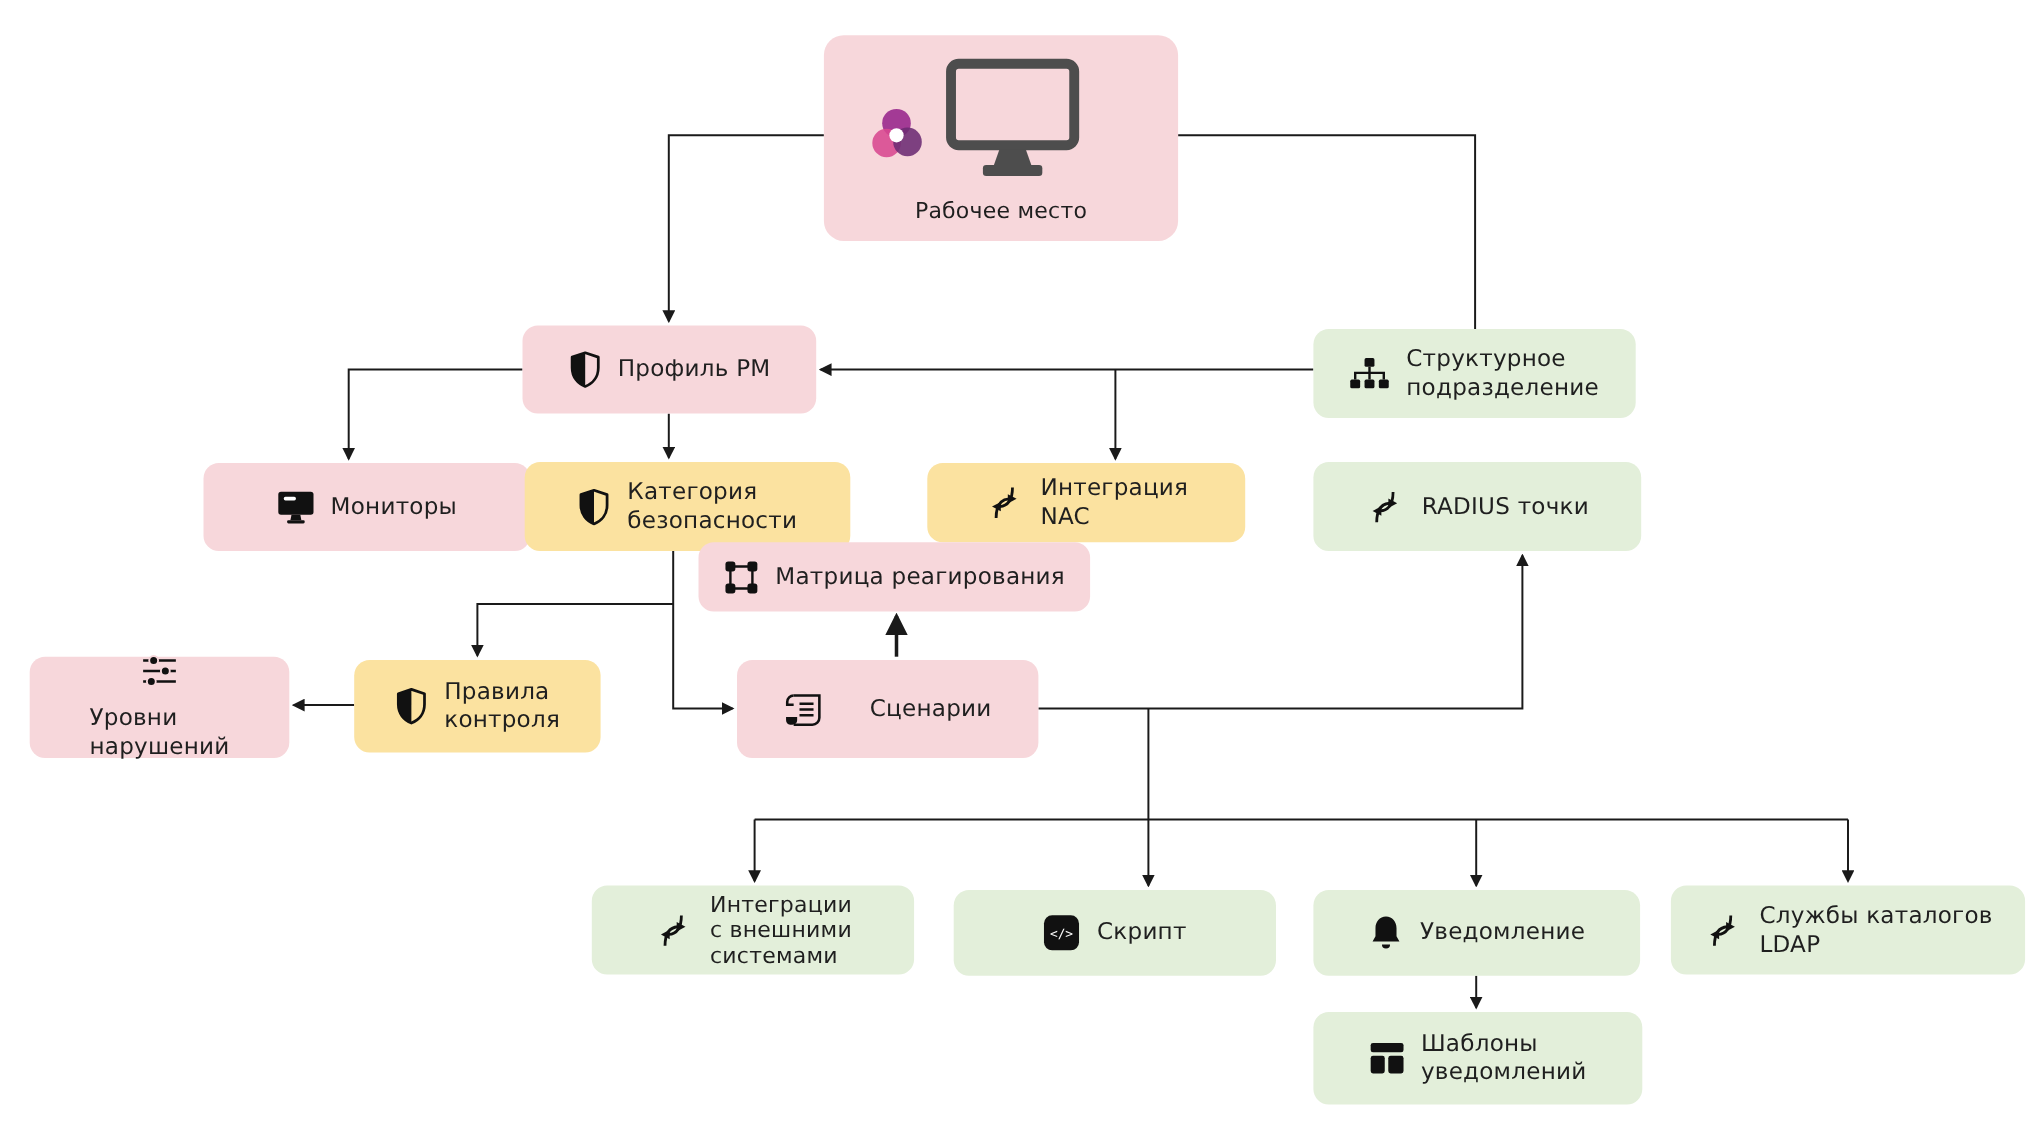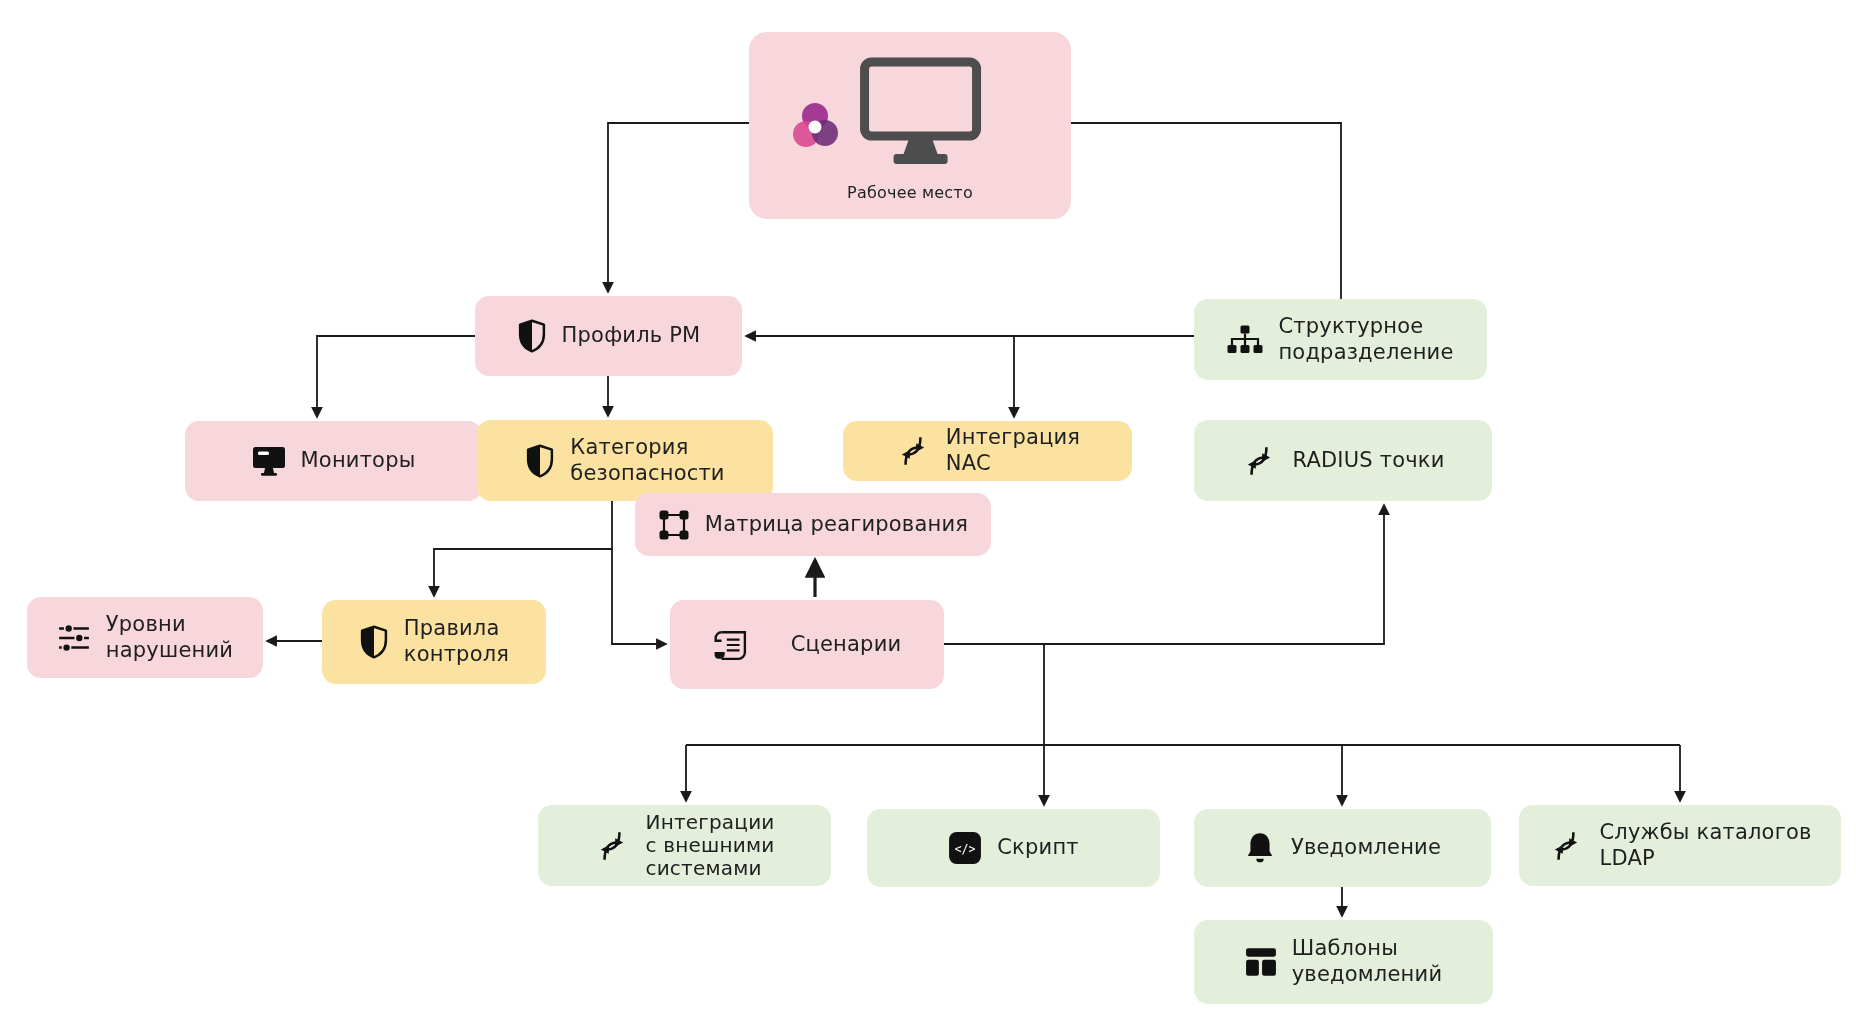--- a/index.html
+++ b/index.html
@@ -13,21 +13,21 @@
   .node .label{font-size:21px;line-height:1.22;letter-spacing:.2px;white-space:pre-line;text-align:left;}
   .pink{background:var(--pink,#f7d7db);}
   .yellow{background:var(--yellow,#fbe2a0);}
   .green{background:var(--green,#e3efda);}
   .icon{flex:0 0 auto;display:block;}
   
   .workplace{flex-direction:column;justify-content:flex-end;gap:8px;padding:10px 16px 16px;border-radius:18px;}
   .wp-art{position:relative;width:100%;height:120px;}
   .wp-monitor{position:absolute;left:50%;top:0;transform:translateX(-42%);}
   .wp-logo{position:absolute;left:20px;top:42px;}
-  .workplace .label{font-size:16px;text-align:center;}
+  .workplace .label{font-size:20px;text-align:center;}
 </style>
 </head>
 <body>
 
 <div class="stage">
 
   <svg class="edges" width="1856" height="1024" viewBox="0 0 1856 1024">
     <defs>
       <marker id="arrow" viewBox="0 0 10 10" refX="8.5" refY="5" markerWidth="6.5" markerHeight="6.5" orient="auto-start-reverse">
         <path d="M0,0 L10,5 L0,10 Z" fill="#1a1a1a"></path>
@@ -102,21 +102,21 @@
 
   <div class="node yellow" style="left:477px;top:420px;width:296px;height:81px;">
     <svg class="icon" width="30" height="34" viewBox="0 0 26 30">
       <path d="M13,1.5 L23.5,5 V13.5 C23.5,21 19,26.2 13,28.5 C7,26.2 2.5,21 2.5,13.5 V5 Z" fill="none" stroke="#111" stroke-width="2.2" stroke-linejoin="round"></path>
       <path d="M13,1.5 L2.5,5 V13.5 C2.5,21 7,26.2 13,28.5 Z" fill="#111"></path>
     </svg>
     <div class="label">Категория
 безопасности</div>
   </div>
 
-  <div class="node yellow" style="left:843px;top:421px;width:289px;height:60px;">
+  <div class="node yellow" style="left:843px;top:421px;width:289px;height:72px;">
     <svg class="icon" width="36" height="34" viewBox="0 0 32 32">
       <path d="M9,29 C9,18 13,13.2 20,12.7" fill="none" stroke="#111" stroke-width="2.4"></path>
       <path d="M19,8.7 L26.5,12.7 L19,16.7 Z" fill="#111"></path>
       <path d="M23,3 C23,14 19,18.8 12,19.3" fill="none" stroke="#111" stroke-width="2.4"></path>
       <path d="M13,15.3 L5.5,19.3 L13,23.3 Z" fill="#111"></path>
     </svg>
     <div class="label">Интеграция
 NAC</div>
   </div>
 
@@ -134,21 +134,21 @@
     <svg class="icon" width="32" height="32" viewBox="0 0 32 32">
       <path d="M6,6 H26 V26 H6 Z" fill="none" stroke="#111" stroke-width="2.2"></path>
       <rect x="1.5" y="1.5" width="9" height="9" rx="2.5" fill="#111"></rect>
       <rect x="21.5" y="1.5" width="9" height="9" rx="2.5" fill="#111"></rect>
       <rect x="1.5" y="21.5" width="9" height="9" rx="2.5" fill="#111"></rect>
       <rect x="21.5" y="21.5" width="9" height="9" rx="2.5" fill="#111"></rect>
     </svg>
     <div class="label">Матрица реагирования</div>
   </div>
 
-  <div class="node pink" style="left:27px;top:597px;width:236px;height:81px;">
+  <div class="node pink" style="left:27px;top:597px;width:236px;height:92px;flex-direction:column;">
     <svg class="icon" width="34" height="30" viewBox="0 0 32 28">
       <path d="M2,5 H30 M2,14 H30 M2,23 H30" stroke="#111" stroke-width="2.3"></path>
       <circle cx="11" cy="5" r="3.8" fill="#111" stroke="#f7d7db" stroke-width="1.6"></circle>
       <circle cx="21" cy="14" r="3.8" fill="#111" stroke="#f7d7db" stroke-width="1.6"></circle>
       <circle cx="9" cy="23" r="3.8" fill="#111" stroke="#f7d7db" stroke-width="1.6"></circle>
     </svg>
     <div class="label">Уровни
 нарушений</div>
   </div>
 

